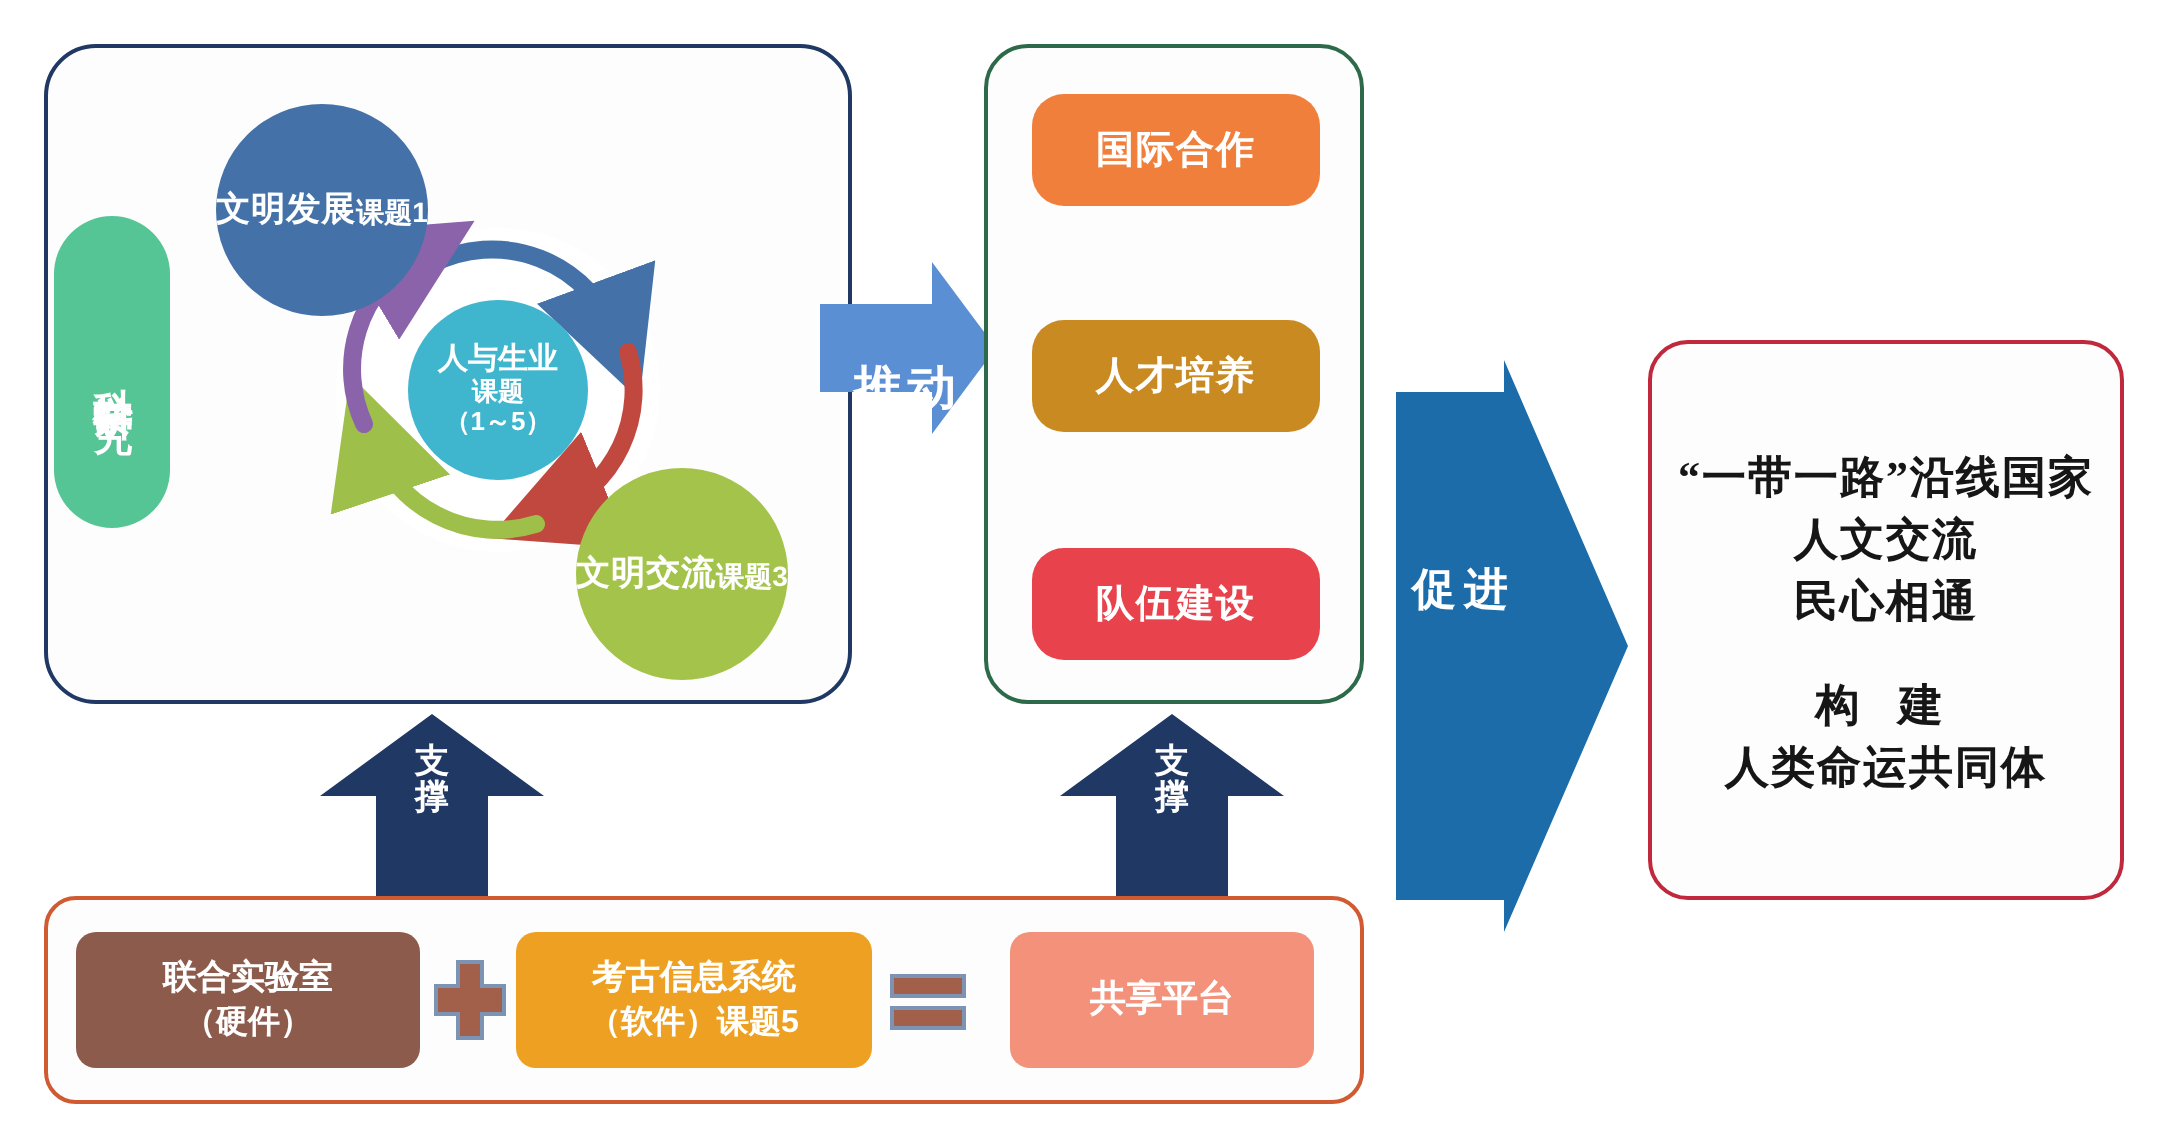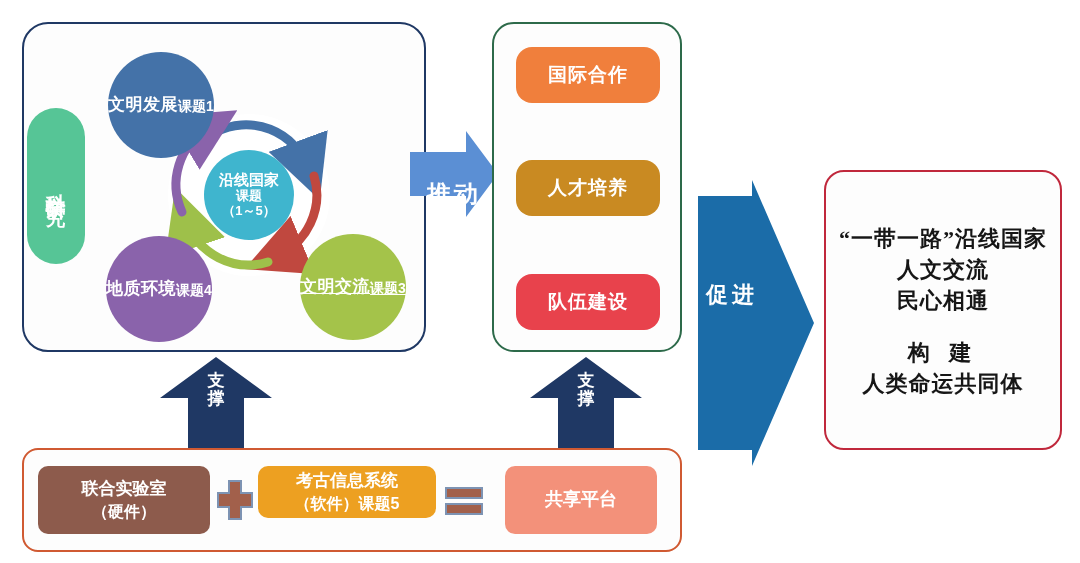--- a/index.html
+++ b/index.html
@@ -47,21 +47,21 @@
   
   .lobe{
     position:absolute;border-radius:50%;
     display:flex;flex-direction:row;align-items:center;justify-content:center;
     color:#fff;text-align:center;line-height:1.12;
   }
   .lobe .t1{font-size:17px;font-weight:700;letter-spacing:0.5px;}
   .lobe .t2{font-size:14px;font-weight:700;margin-top:3px;}
   #lobe1{left:108px;top:52px;width:106px;height:106px;background:#4472a8;}
   #lobe2{left:280px;top:48px;width:106px;height:106px;background:#b83b3b;}
-  #lobe3{left:300px;top:234px;width:106px;height:106px;background:#a4c34a;text-decoration:underline;}
+  #lobe3{left:288px;top:234px;width:106px;height:106px;background:#a4c34a;}
   #lobe4{left:106px;top:236px;width:106px;height:106px;background:#8a63ab;}
 
   #center-circle{
     position:absolute;left:204px;top:150px;width:90px;height:90px;border-radius:50%;
     background:#3fb5ce;color:#fff;
     display:flex;flex-direction:column;align-items:center;justify-content:center;
     text-align:center;line-height:1.15;
   }
   #center-circle .c1{font-size:15px;font-weight:700;}
   #center-circle .c2{font-size:13px;font-weight:700;margin-top:1px;}
@@ -83,21 +83,21 @@
   #cap1{top:160px;background:#c98a22;}
   #cap2{top:274px;background:#e8424c;}
 
   
   .pbox{
     position:absolute;top:466px;border-radius:10px;
     display:flex;flex-direction:column;align-items:center;justify-content:center;
     color:#ffffff;text-align:center;line-height:1.2;
   }
   #pbox0{left:38px;width:172px;height:68px;background:#8d5b4c;}
-  #pbox1{left:258px;width:178px;height:52px;background:#eda021;}
+  #pbox1{left:258px;width:178px;height:68px;background:#eda021;}
   #pbox2{left:505px;width:152px;height:68px;background:#f3917a;}
   .pbox .l1{font-size:17px;font-weight:700;}
   .pbox .l2{font-size:16px;font-weight:700;margin-top:2px;}
   .pbox .single{font-size:18px;font-weight:700;}
 
   
   #plus-sym{left:216px;top:479px;width:38px;height:42px;}
   #eq-sym{left:444px;top:486px;width:40px;height:30px;}
 
   
@@ -167,27 +167,23 @@
   </svg>
 
   <div class="lobe" id="lobe1" style="background: rgb(68, 114, 168);">
     <div class="t1">文明发展</div>
     <div class="t2">课题1</div>
   </div>
   <div class="lobe" id="lobe3" style="background: rgb(164, 195, 74);">
     <div class="t1">文明交流</div>
     <div class="t2">课题3</div>
   </div>
-  <div class="lobe" id="lobe4" style="background: rgb(138, 99, 171);">
-    <div class="t1">地质环境</div>
-    <div class="t2">课题4</div>
-  </div>
 
   <div id="center-circle" style="background: rgb(63, 181, 206);">
-    <div class="c1">沿线国家</div>
+    <div class="c1">人与生业</div>
     <div class="c2">课题</div>
     <div class="c3">（1～5）</div>
   </div>
 
   <svg class="abs" id="arrow-push" viewBox="0 0 92 92">
     <path d="M2,24 L58,24 L58,3 L90,46 L58,89 L58,68 L2,68 Z" fill="#5b8fd4"></path>
   </svg>
   <div class="arrow-label" id="lbl-push">推动</div>
 
   <div class="panel" id="panel-capacity" style="border-color: rgb(45, 106, 74);"></div>

